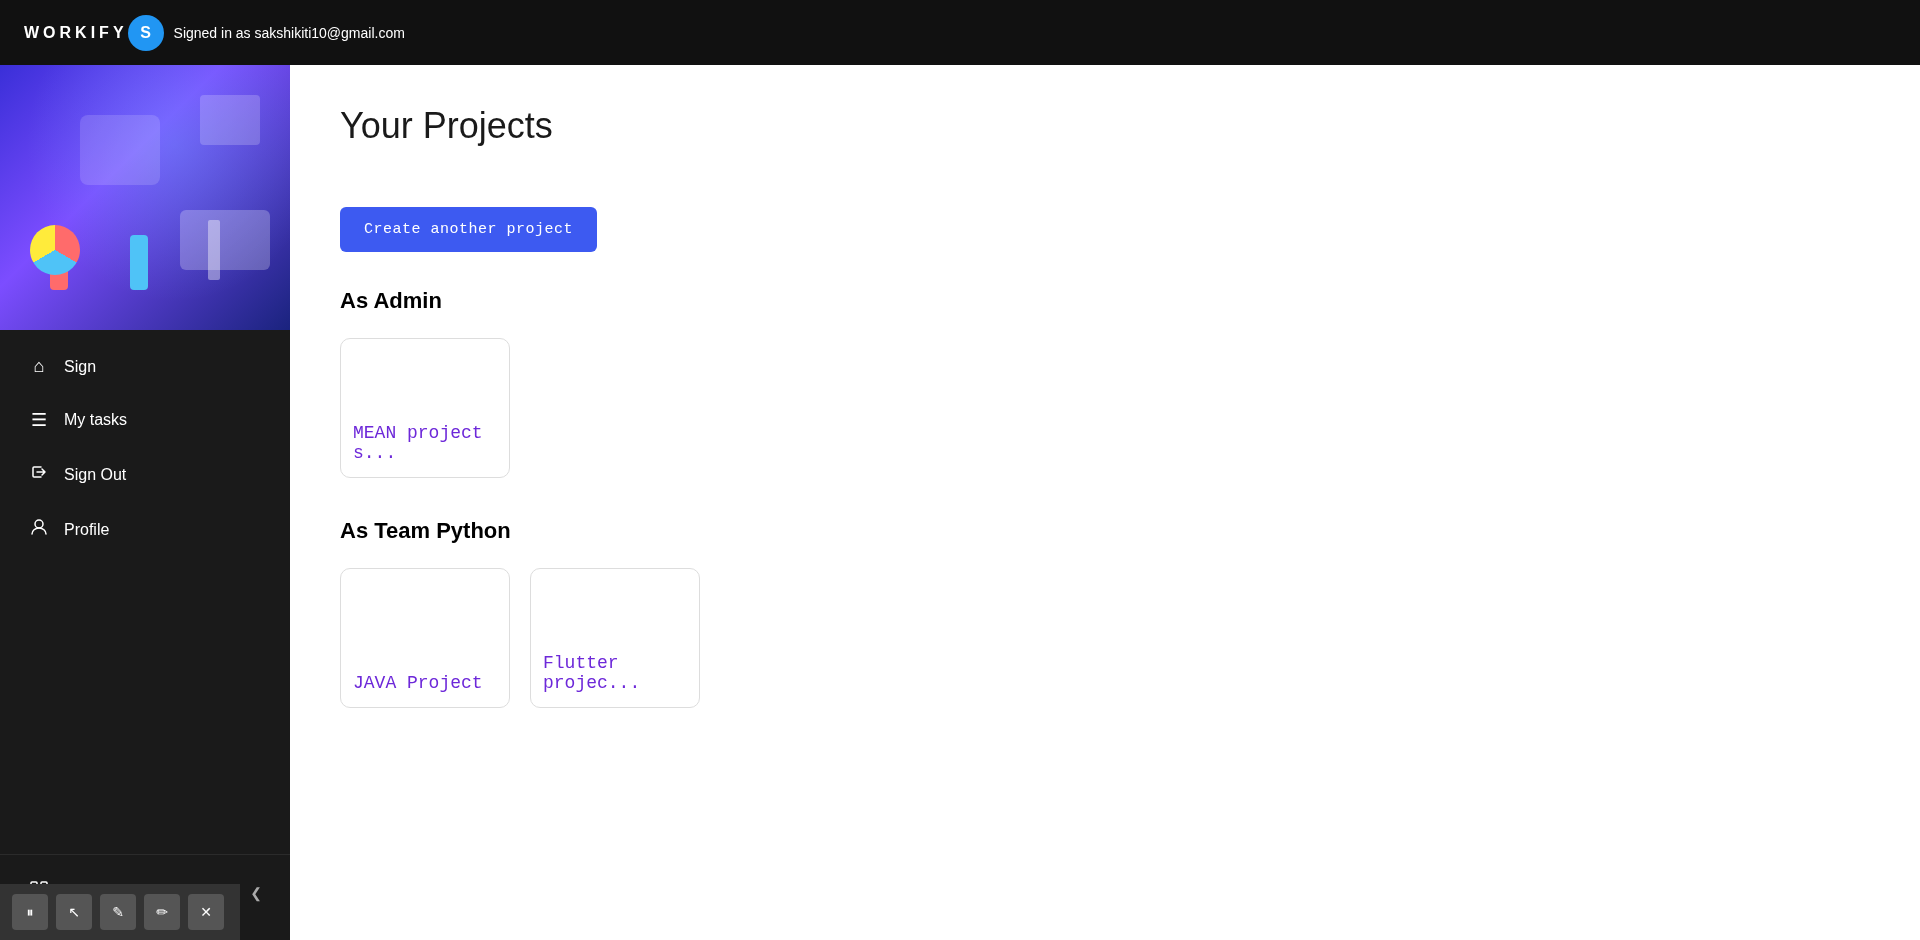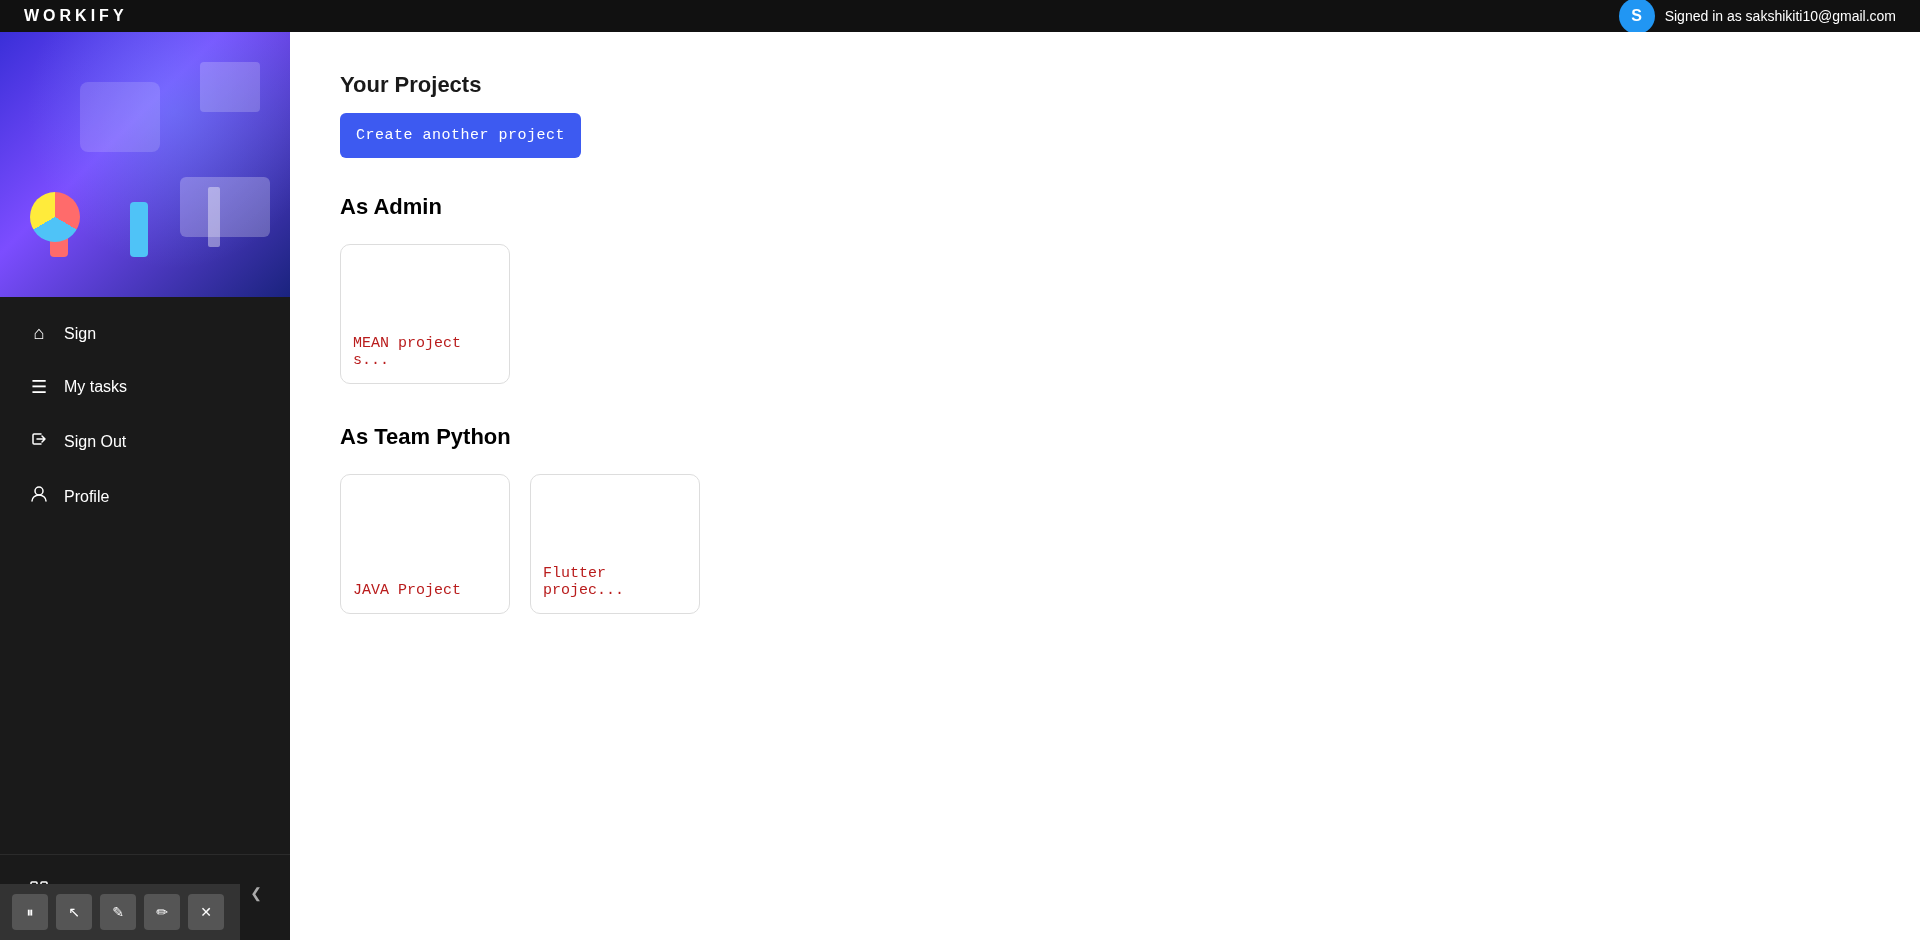--- a/index.html
+++ b/index.html
@@ -1,24 +1,23 @@
 <!DOCTYPE html>
 <html><head>
   <meta charset="utf-8">
   <style>
     * { margin: 0; padding: 0; box-sizing: border-box; }
     body { font-family: 'Segoe UI', Arial, sans-serif; background: #f5f5f5; width: 1920px; height: 940px; overflow: hidden; display: flex; flex-direction: column; }
 
     
     .top-header {
       background: #111;
-      height: 32px;
-      display: flex;
-      align-items: center;
-      justify-content: space-between;
+      height: 65px;
+      display: flex;
+      align-items: center;
       padding: 0 24px;
       flex-shrink: 0;
     }
     .app-logo {
       color: #fff;
       font-size: 16px;
       font-weight: 600;
       letter-spacing: 4px;
       text-transform: uppercase;
     }
@@ -205,36 +204,37 @@
     }
 
     
     .content {
       flex: 1;
       background: #fff;
       padding: 40px 50px;
       overflow-y: auto;
     }
     .page-title {
-      font-size: 22px;
-      font-weight: 700;
+      font-size: 36px;
+      font-weight: 400;
       color: #1a1a1a;
-      margin-bottom: 15px;
+      margin-bottom: 24px;
     }
     .create-btn {
       background: #3d5af1;
       color: #fff;
       border: none;
-      padding: 14px 16px;
+      padding: 14px 24px;
       font-size: 15px;
       border-radius: 6px;
       cursor: pointer;
       margin-bottom: 36px;
       font-family: 'Courier New', monospace;
       letter-spacing: 0.5px;
+      margin-top: 36px;
     }
 
     .section-title {
       font-size: 22px;
       font-weight: 600;
       color: #000000;
       margin-bottom: 24px;
     }
     .projects-grid {
       display: flex;
@@ -249,22 +249,22 @@
       border-radius: 10px;
       display: flex;
       align-items: flex-end;
       justify-content: flex-start;
       padding: 14px 12px;
       background: #fff;
       cursor: pointer;
       transition: box-shadow 0.2s;
     }
     .project-name {
-      font-size: 15px;
-      color: #b91c1c;
+      font-size: 18px;
+      color: #6d28d9;
       font-family: 'Courier New', monospace;
     }
   </style>
 </head>
 <body>
 
 <div class="top-header">
   <span class="app-logo">WORKIFY</span>
   <div class="user-info">
     <div class="user-avatar">S</div>

